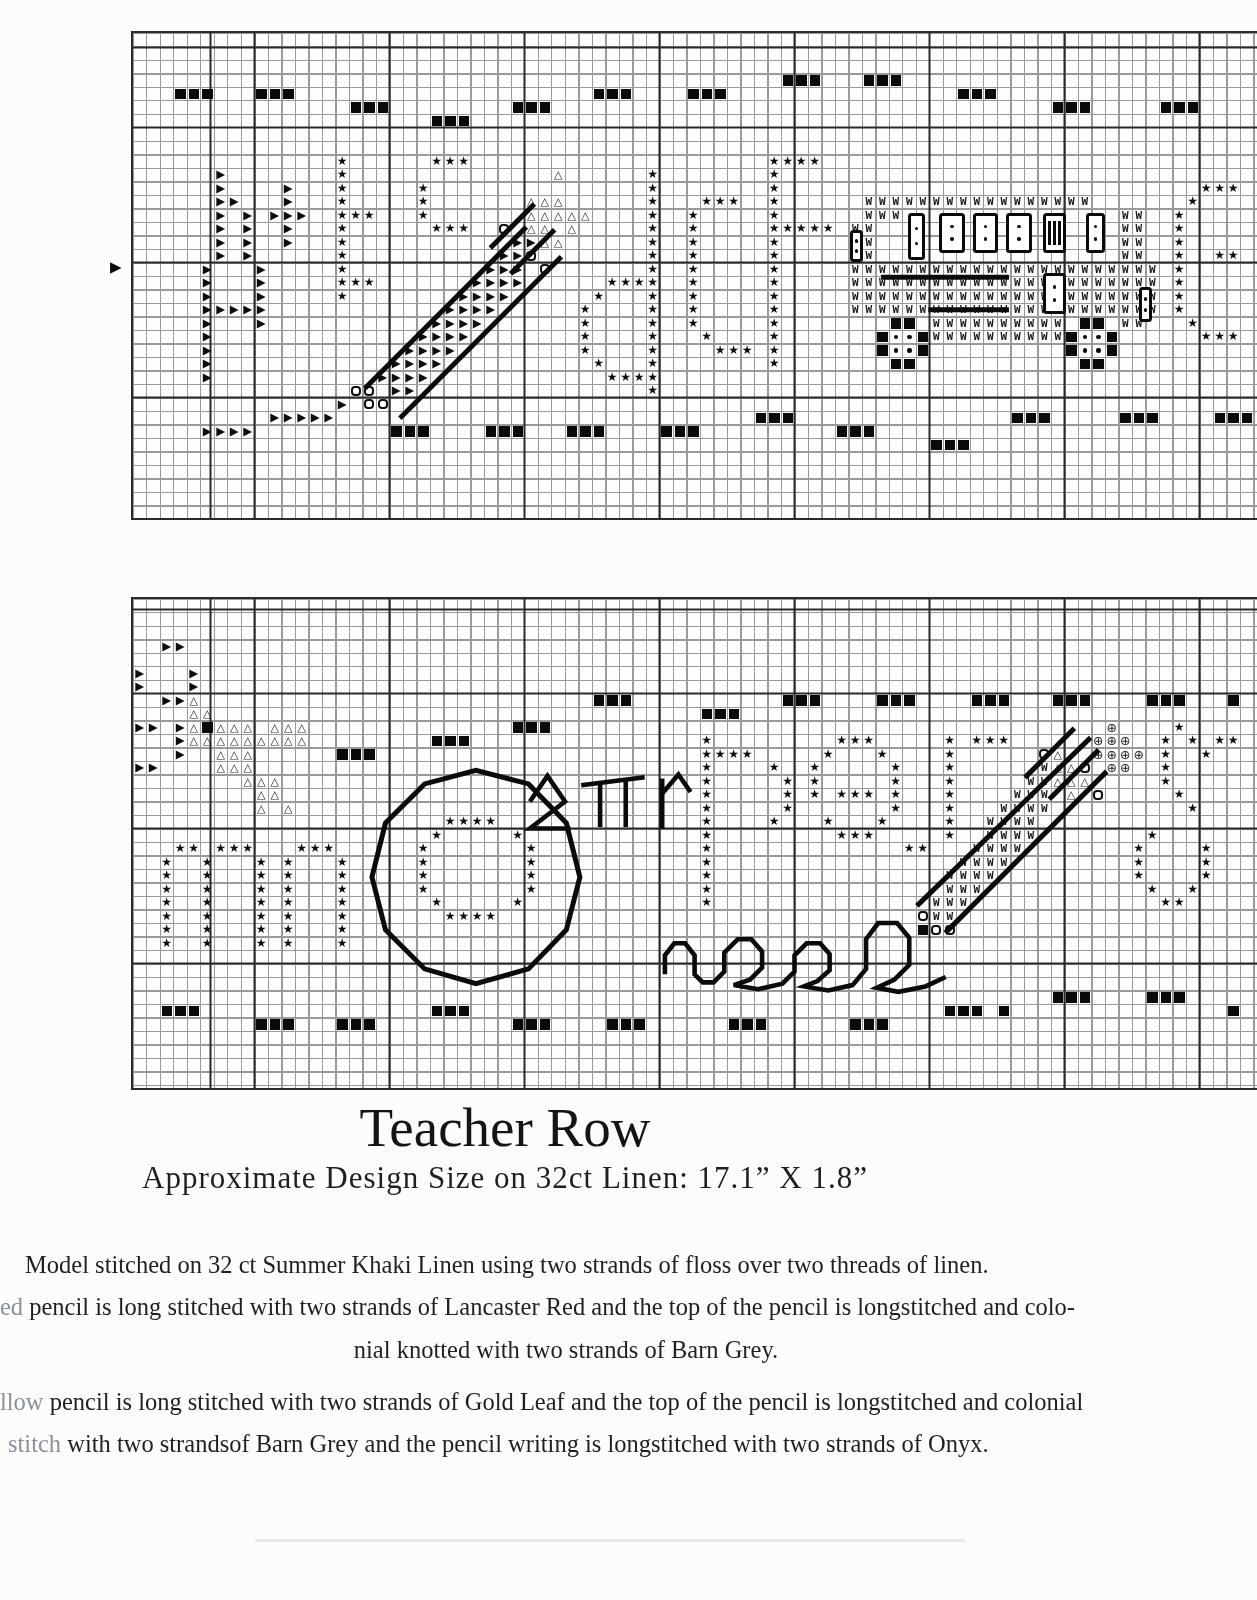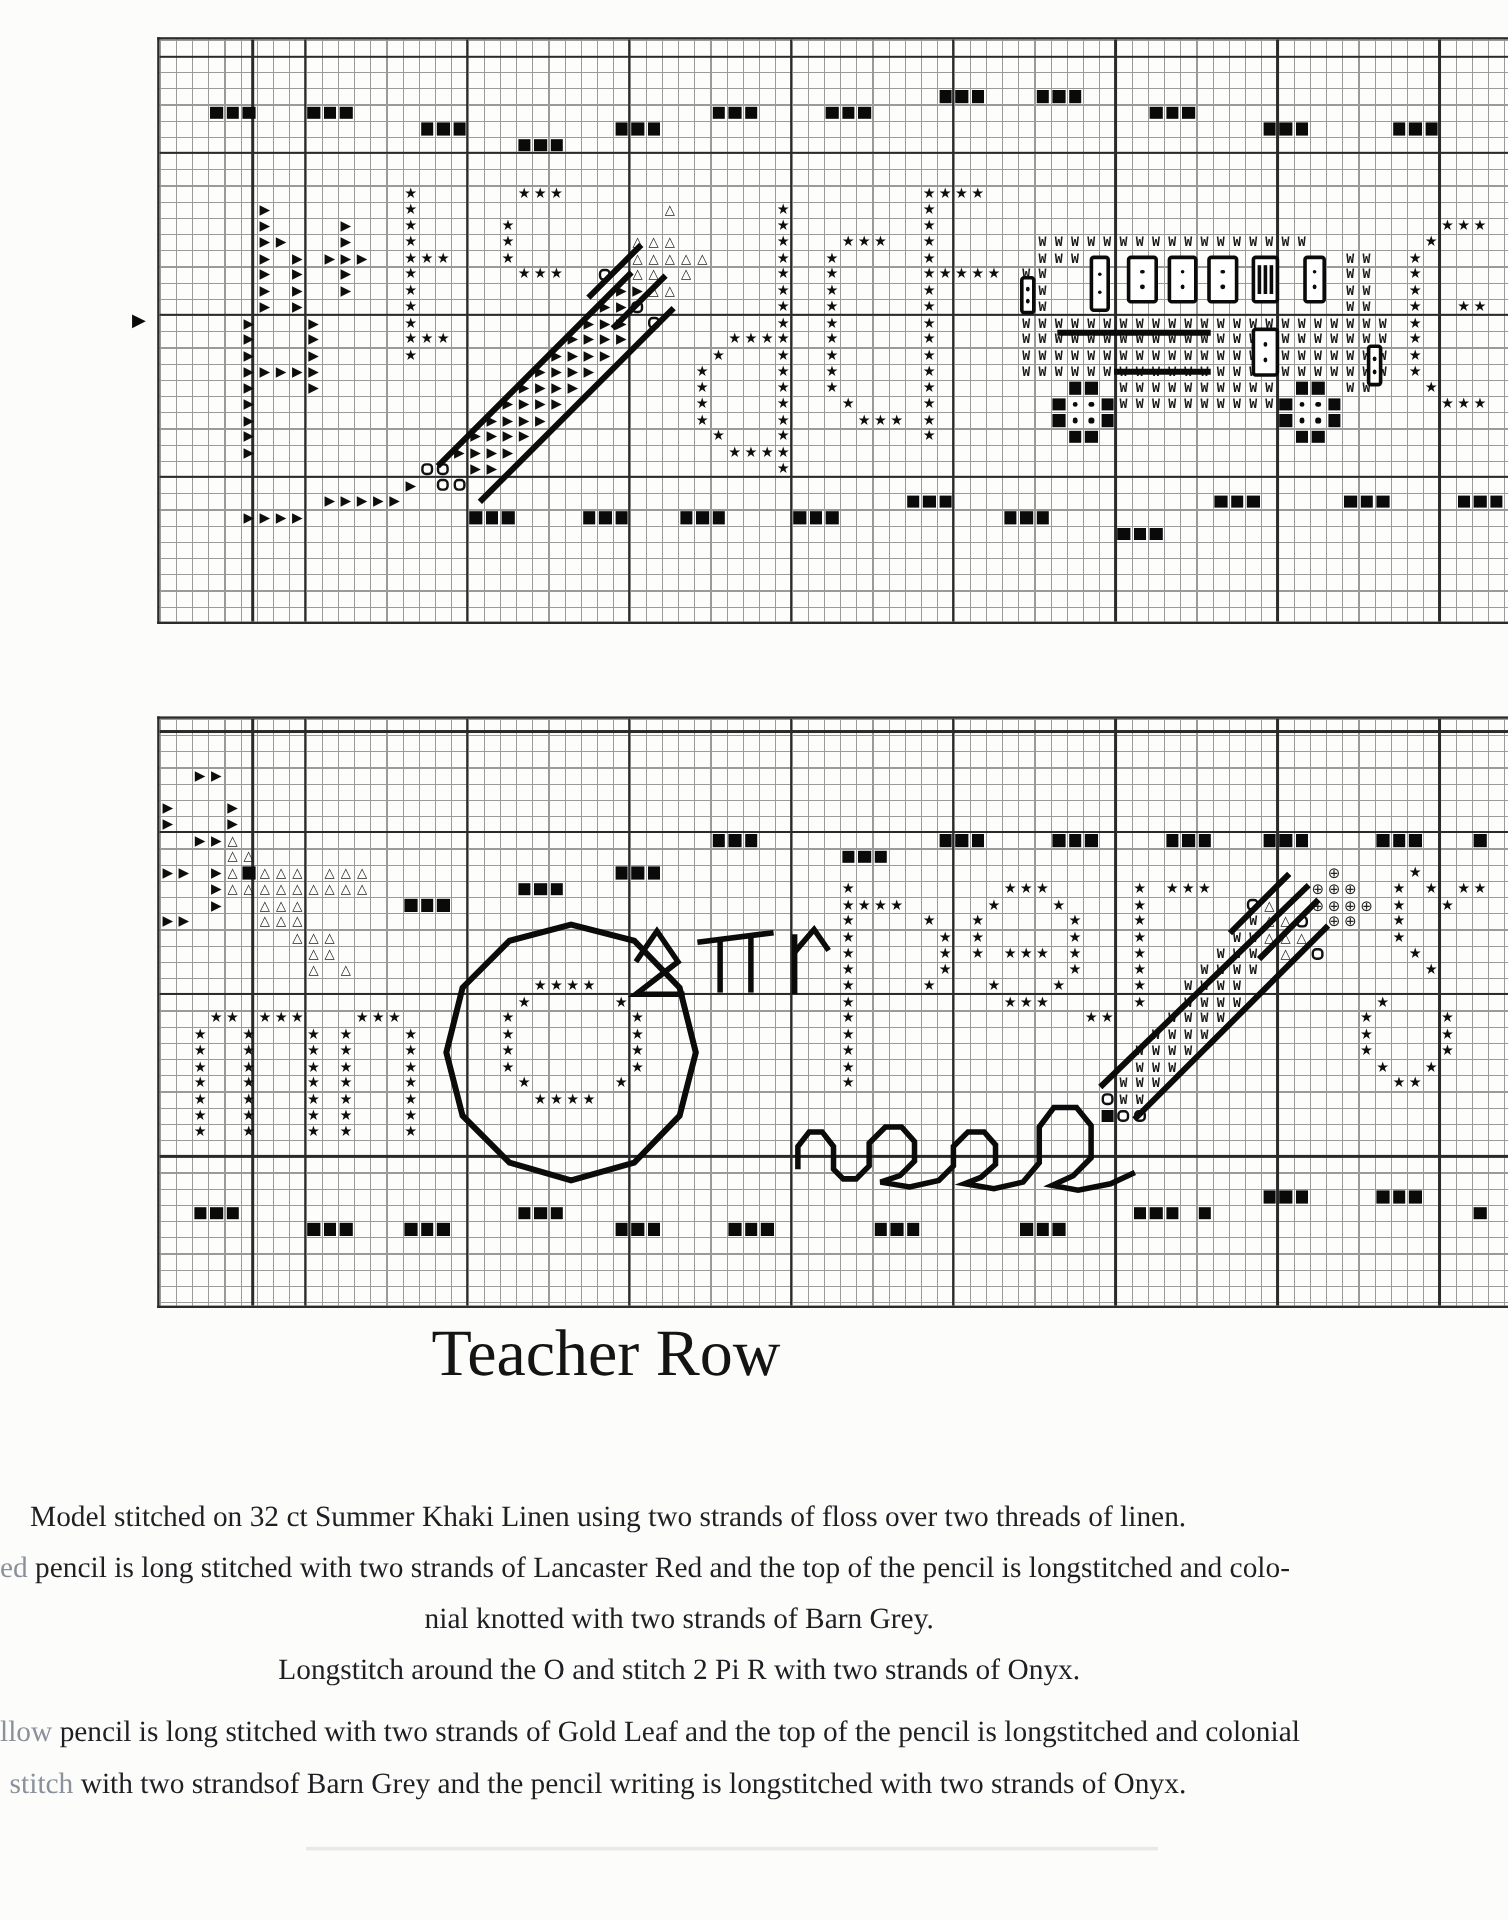--- a/index.html
+++ b/index.html
@@ -1218,24 +1218,24 @@
         <polyline points="529.2,194.4 545.4,175.5 557.55,193.05" fill="none" stroke="#0b0b0b" stroke-width="4.6" stroke-linejoin="miter"></polyline>
         <polyline points="531.9,375.3 531.9,356.4 541.35,344.25 552.15,344.25 561.6,356.4 561.6,375.3 569.7,383.4 580.5,383.4 591.3,372.6 591.3,353.7 604.8,340.2 618.3,340.2 629.1,352.35 629.1,368.55 616.95,380.7 600.75,386.1 625.05,390.15 649.35,384.75 661.5,372.6 661.5,356.4 673.65,344.25 687.15,344.25 696.6,355.05 696.6,371.25 684.45,382.05 670.95,387.45 695.25,391.5 719.55,386.1 733.05,369.9 733.05,340.2 745.2,324 764.1,324 776.25,338.85 776.25,365.85 761.4,380.7 743.85,388.8 765.45,392.85 792.45,387.45 812.7,378" fill="none" stroke="#0b0b0b" stroke-width="4.6" stroke-linejoin="miter"></polyline>
       </svg>
     </div>
   </div>
 
 <div class="marker" id="row-marker" style="left: 110px; top: 258px;">▶</div>
 
 <div id="title-block">
   <div id="pattern-title">Teacher Row</div>
+  <div id="design-size">Approximate Design Size on 32ct Linen: 17.1”  X  1.8”</div>
 </div>
 
 <div id="instructions">
     <p class="left" style="padding-left: 25px;">Model stitched on 32 ct Summer Khaki Linen using two strands of floss over two threads of linen.</p>
     <p class="left"><span class="cutword">ed</span> pencil is long stitched with two strands of Lancaster Red and the top of the pencil is longstitched and colo-</p>
     <p class="center">nial knotted with two strands of Barn Grey.</p>
-    <p class="center">Longstitch around the O and stitch 2 Pi R with two strands of Onyx.</p>
     <p class="left gap"><span class="cutword">llow</span> pencil is long stitched with two strands of Gold Leaf and the top of the pencil is longstitched and colonial</p>
     <p class="left" style="padding-left: 8px;"><span class="cutword">stitch</span> with two strandsof Barn Grey and the pencil writing is longstitched with two strands of Onyx.</p>
   </div>
 
 <div id="smudge"></div>
 
 </body></html>

